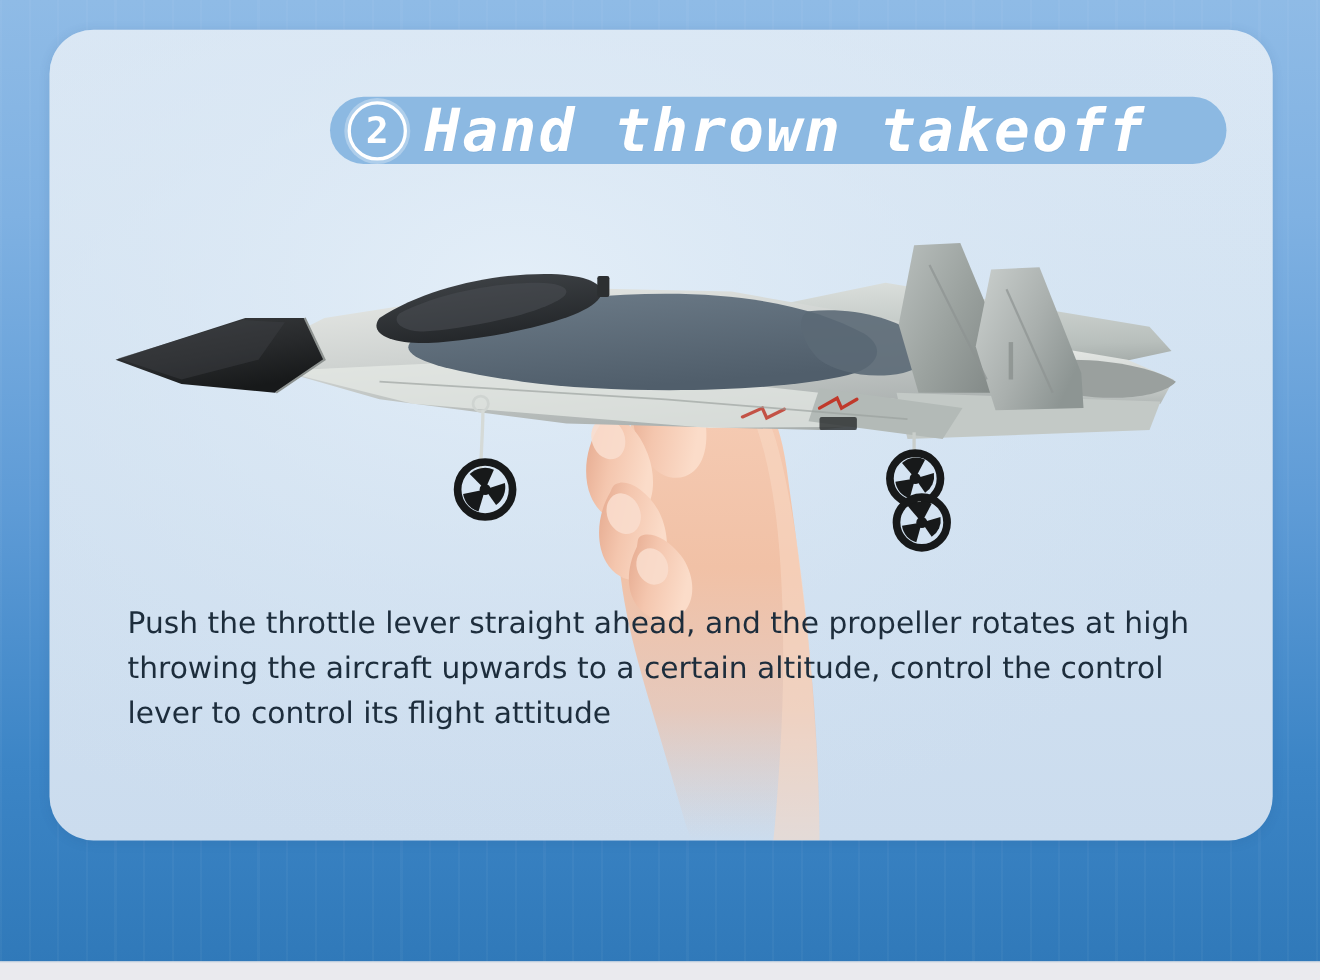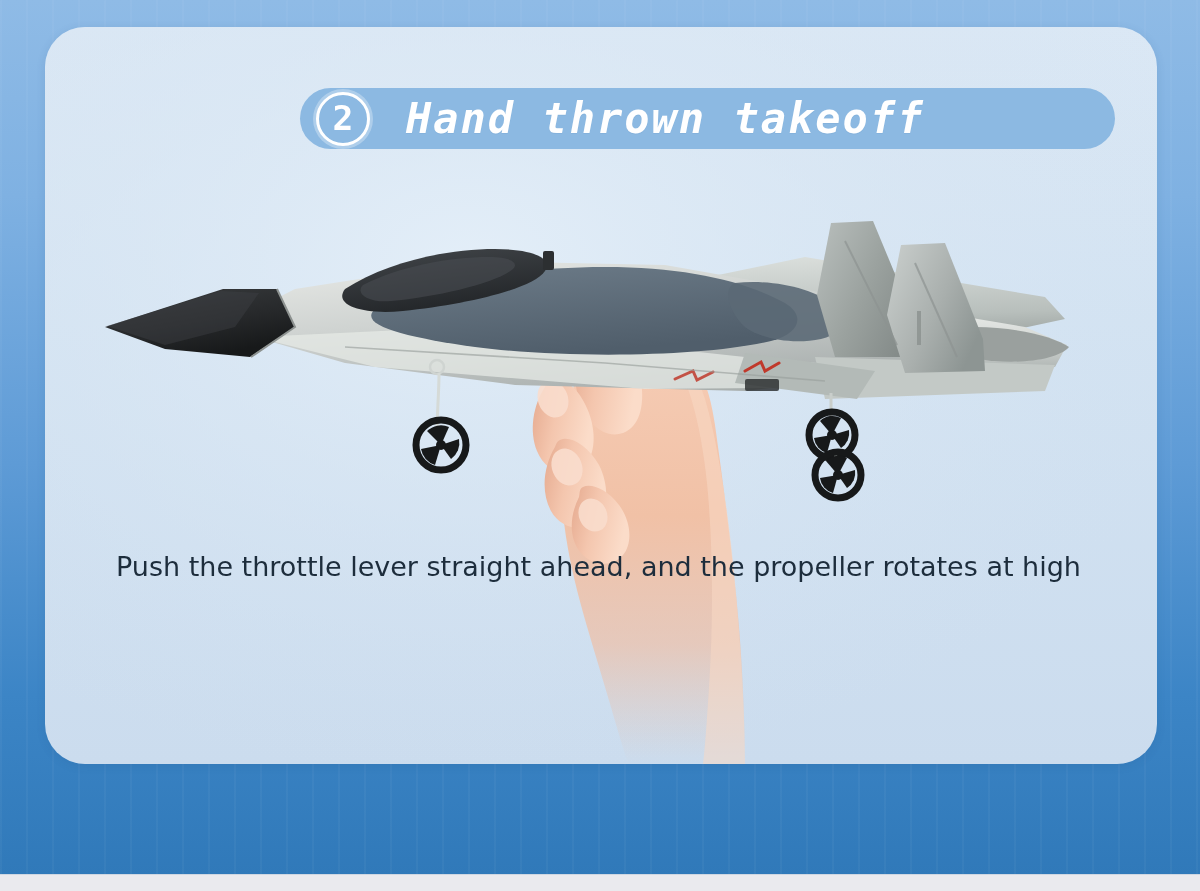--- a/index.html
+++ b/index.html
@@ -102,27 +102,27 @@
     font-size: 33px;
     font-weight: bold;
     color: #ffffff;
     line-height: 1;
     transform: scaleX(1.05);
     letter-spacing: 0;
   }
 
   .title-text {
     font-family: "DejaVu Sans Mono", monospace;
-    font-size: 42px;
+    font-size: 54px;
     font-weight: bold;
     font-style: italic;
     color: #ffffff;
     letter-spacing: 2px;
     white-space: nowrap;
-    margin-left: 36px;
+    margin-left: 16px;
     text-shadow: 0 1px 0 rgba(120,165,210,0.35);
   }
 
   
   .photo {
     position: absolute;
     left: 0;
     top: 0;
     width: 1112px;
     height: 737px;
@@ -387,19 +387,21 @@
 
     <div class="title-pill">
       <div class="step-badge">
         <span class="step-badge-num">2</span>
       </div>
       <div class="title-text">Hand thrown takeoff</div>
     </div>
 
     <div class="body-copy">
       <p>Push the throttle lever straight ahead, and the propeller rotates at high</p>
+      <p>throwing the aircraft upwards to a certain altitude, control the control</p>
+      <p>lever to control its flight attitude</p>
     </div>
 
   </div>
 
   <div class="bottom-strip"></div>
 
 </div>
 
 </body></html>

